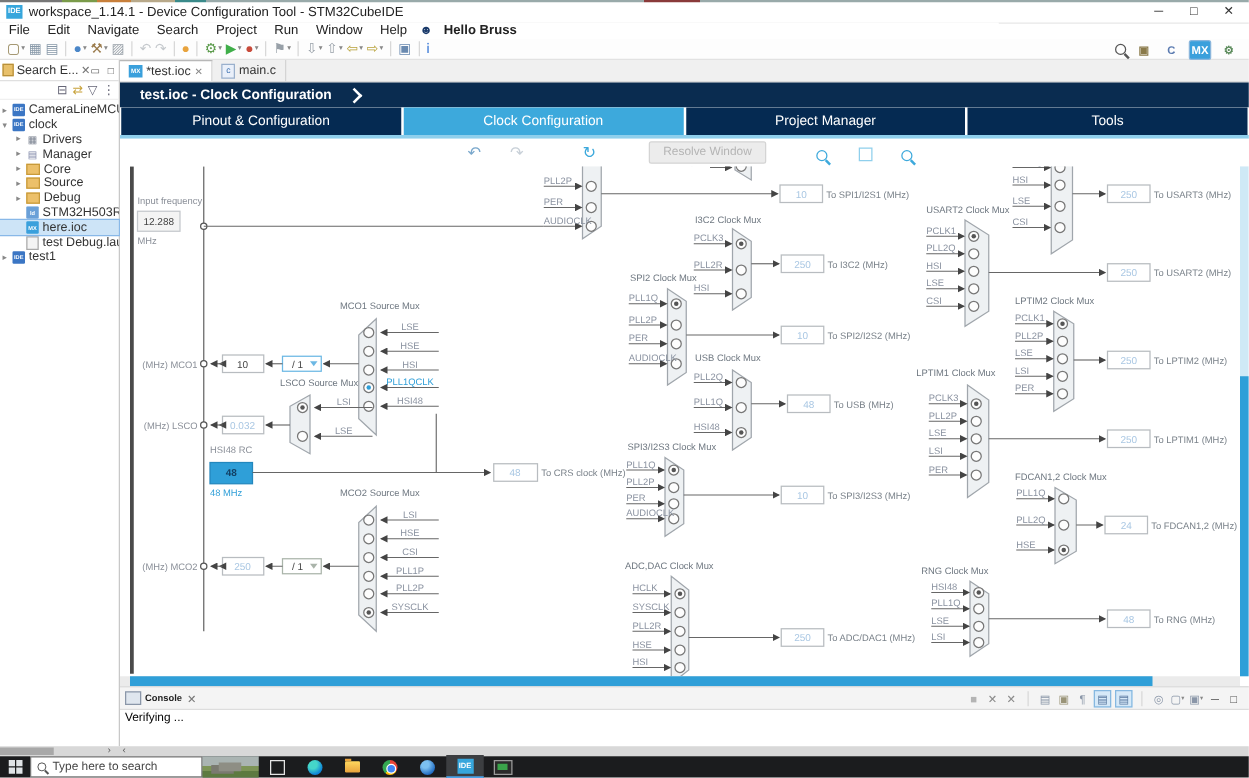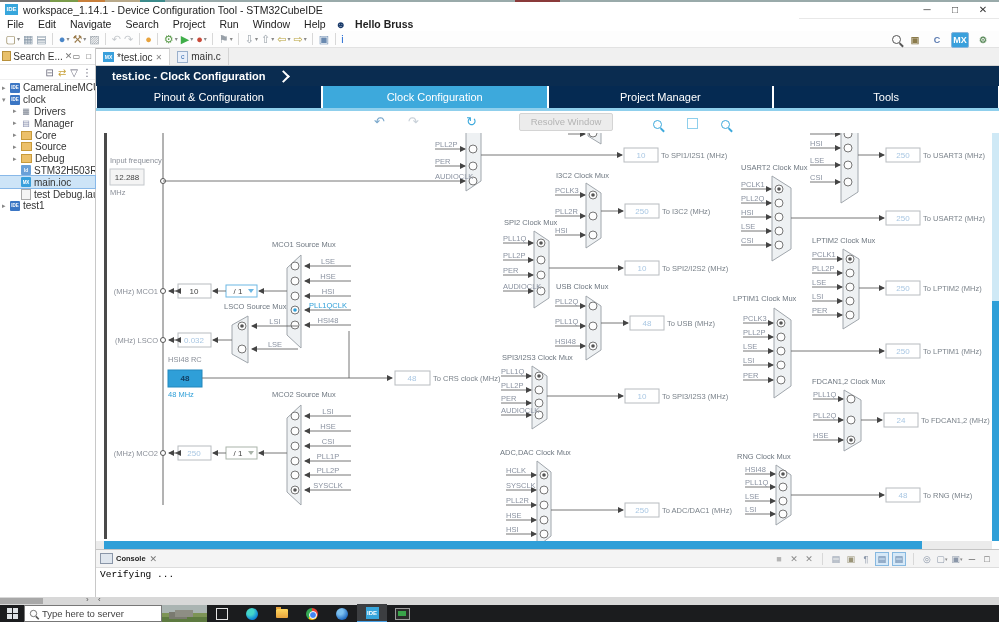--- a/index.html
+++ b/index.html
@@ -74,21 +74,21 @@
   #con-head{height:17px;background:#f4f4f4;border-bottom:1px solid #ddd;display:flex;align-items:center;font-size:10px;padding-left:4px}
   #con-head .scr{width:11px;height:9px;background:#dfe6ee;border:1px solid #8a96a8;margin-right:3px}
   #con-head .lbl{font-weight:bold;color:#222}
   #con-head .x{margin-left:4px;color:#777;font-size:9px}
   #con-tools{margin-left:auto;display:flex;align-items:center;gap:3px;padding-right:6px;font-size:9px}
   .cti{display:inline-flex;align-items:center;justify-content:center;min-width:12px;height:12px}
   .cti.pressed{background:#d6e9f8;border:1px solid #86b8e0}
   .cti .car{font-size:5px;color:#888}
   #con-body{font-size:9.5px;padding:1px 4px;color:#000}
   #con-l1{font-weight:bold;white-space:nowrap}
-  #con-l2{font-family:Liberation Mono, monospace;font-size:9.5px}
+  #con-l2{font-family:Liberation Sans, sans-serif;font-size:9.5px}
   
   #bstrip{top:597px;left:0;width:999px;height:8px;background:#d8d8d8}
   #bthumb{position:absolute;left:0;top:1px;width:43px;height:6px;background:#a8a8a8}
   #bstrip .ar{position:absolute;top:-2px;font-size:8px;color:#555}
   #taskbar{top:605px;left:0;width:999px;height:17px;background:#1b1c1e;display:flex;align-items:center}
   #start{width:24px;display:flex;justify-content:center}
   #winlogo{display:grid;grid-template-columns:5px 5px;grid-template-rows:5px 5px;gap:1px}
   #winlogo div{background:#dfe3e6}
   #tsearch{width:132px;height:15px;background:#fff;border:1px solid #777;display:flex;align-items:center;gap:4px;padding-left:4px;font-size:9.5px;color:#444}
   #widget{width:45px;height:17px;background:linear-gradient(180deg,#aab4b2 0 45%,#7d9456 45% 70%,#5d7a40 70% 100%);position:relative}
@@ -273,21 +273,21 @@
           <span>Debug</span>
         </div>
         <div class="trow ind">
           <span class="car"></span>
           <span class="tico sq" style="background: rgb(106, 160, 216);">ld</span>
           <span>STM32H503RBTX_FLA</span>
         </div>
         <div class="trow ind sel">
           <span class="car"></span>
           <span class="tico sq" style="background: rgb(58, 160, 220);">MX</span>
-          <span>main.ioc</span>
+          <span>here.ioc</span>
         </div>
         <div class="trow ind">
           <span class="car"></span>
           <span class="tico doc"></span>
           <span>test Debug.launch</span>
         </div>
         <div class="trow">
           <span class="car">▸</span>
           <span class="tico sq" style="background: rgb(59, 118, 196);">IDE</span>
           <span>test1</span>
@@ -761,21 +761,21 @@
   <div id="start">
       <div id="winlogo">
         <div></div>
         <div></div>
         <div></div>
         <div></div>
       </div>
     </div>
   <div id="tsearch">
     <span class="mag dark" style="transform:scale(.8)"></span>
-    <span>Type here to server</span>
+    <span>Type here to search</span>
   </div>
   <div id="widget"></div>
   <div class="tkico">
       <div id="tv"></div>
     </div>
   <div class="tkico">
       <div class="tkcircle" id="edgeic"></div>
     </div>
   <div class="tkico">
       <div id="expic"></div>

